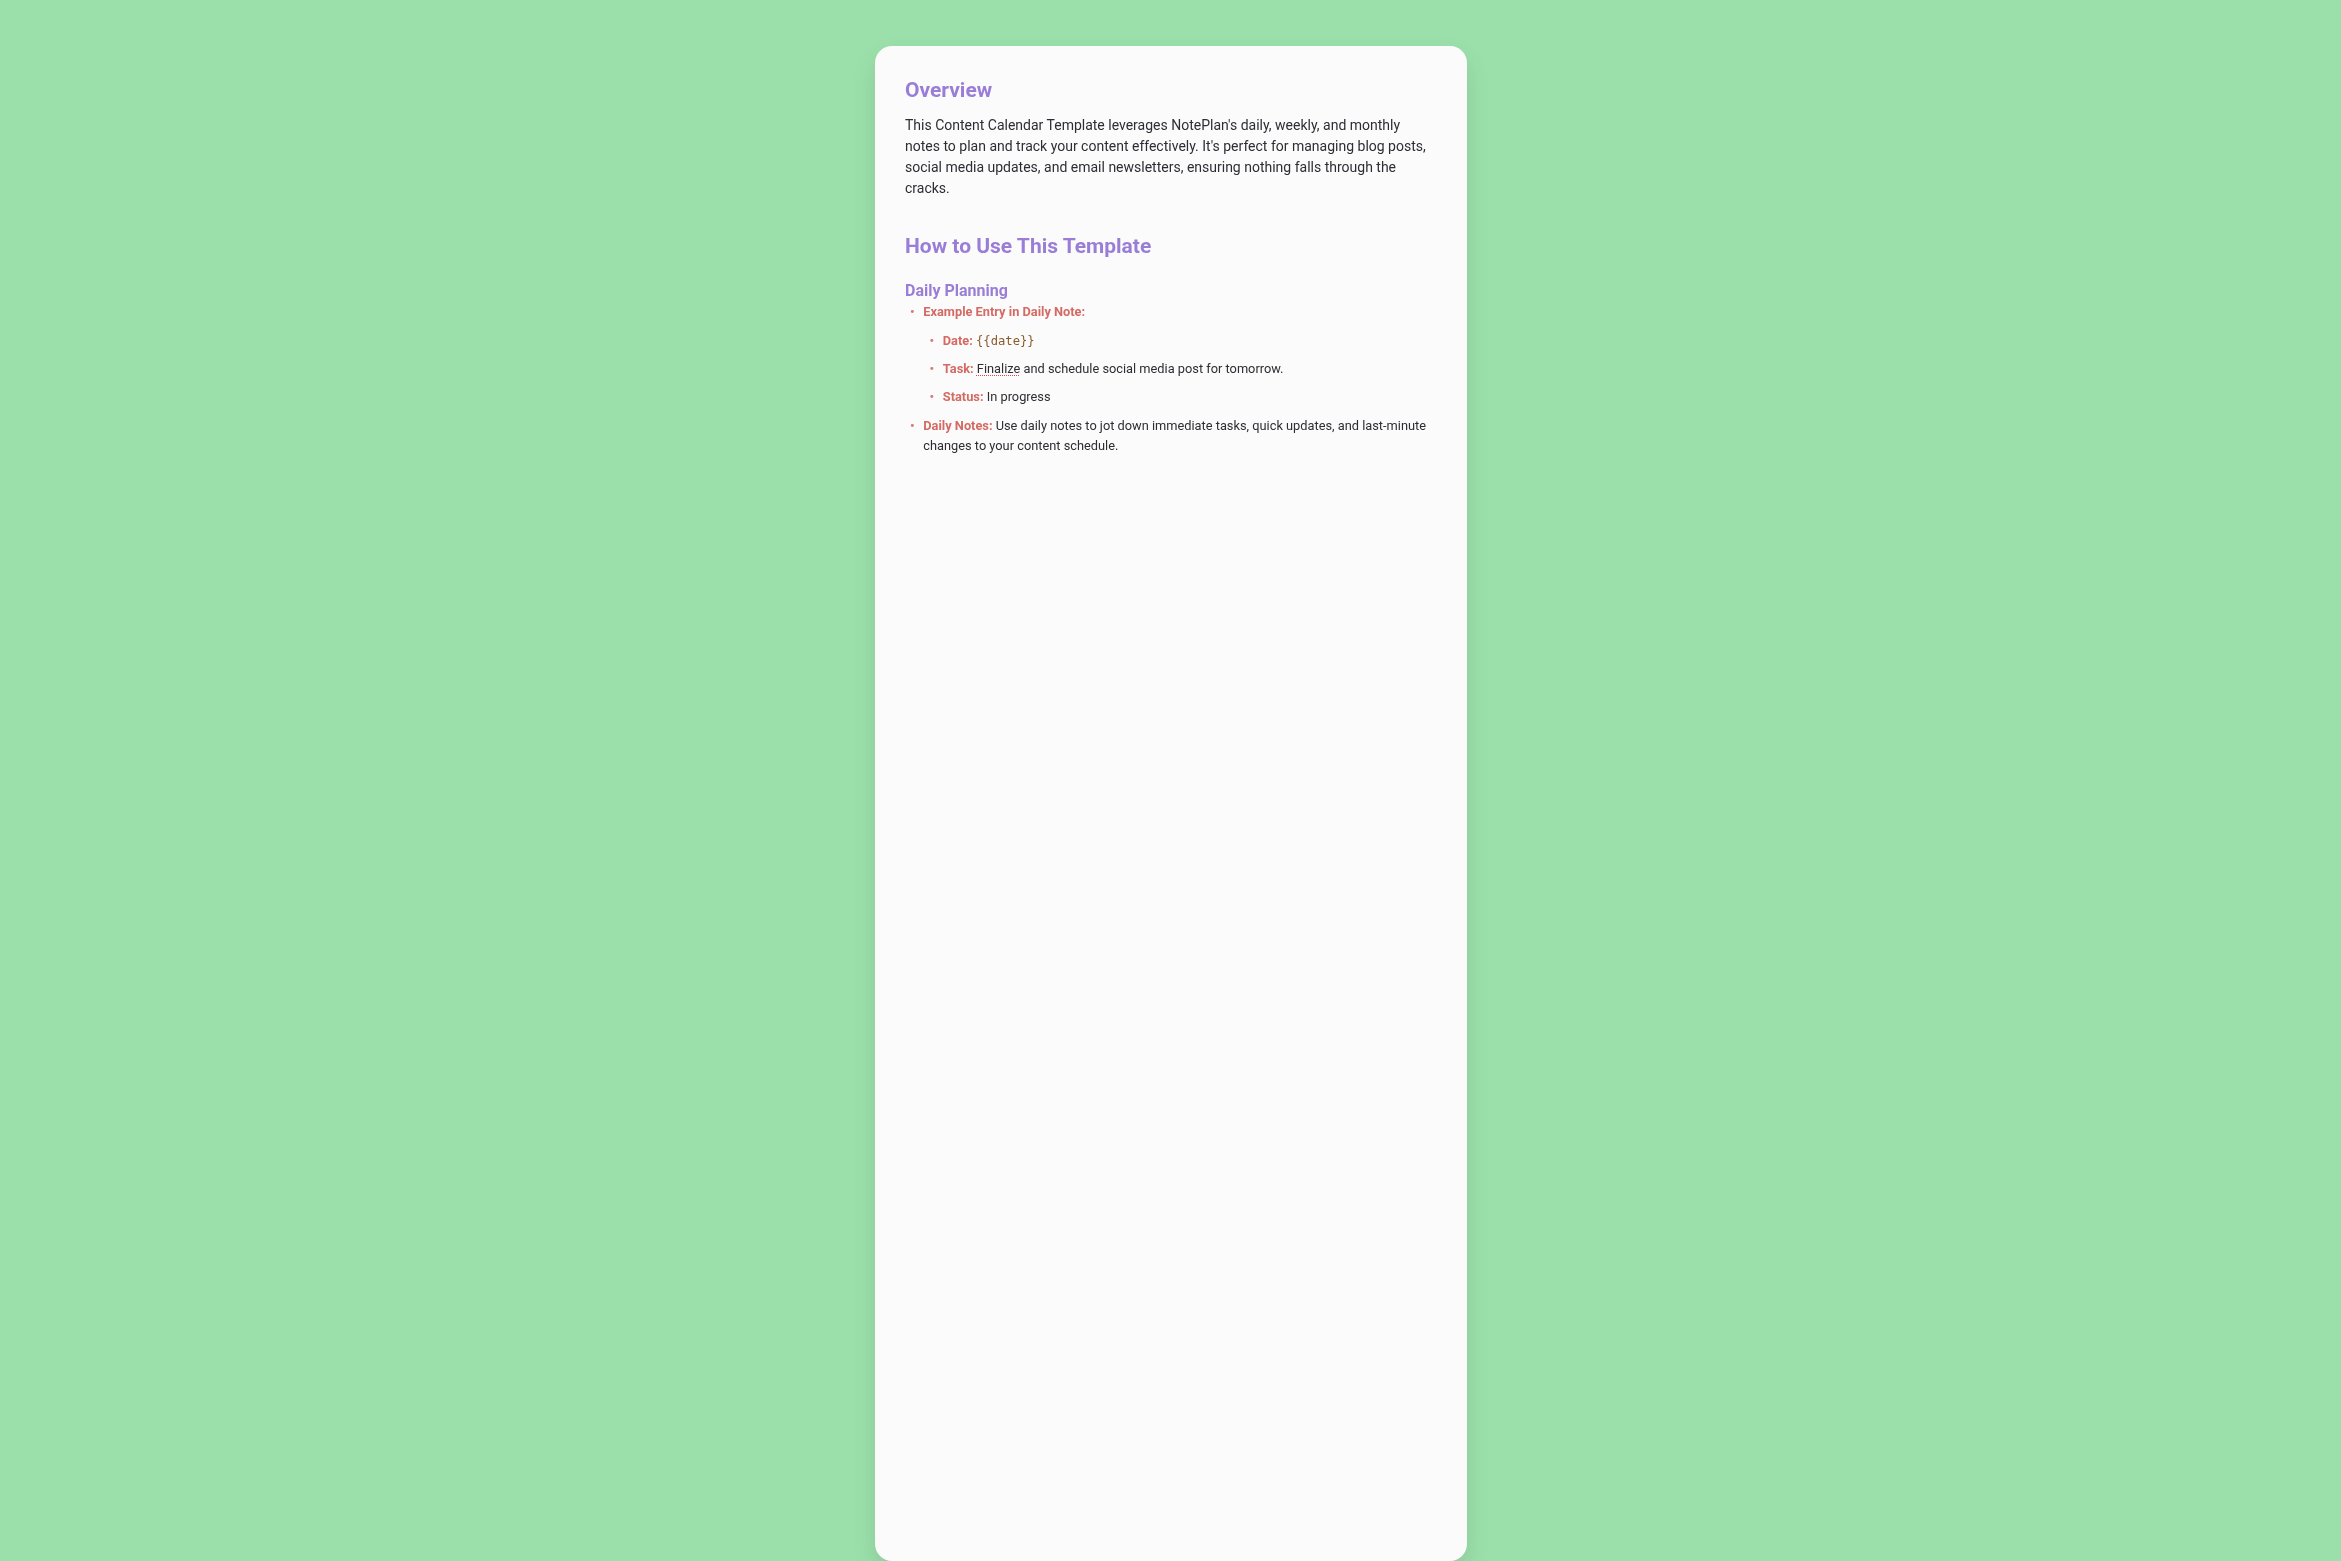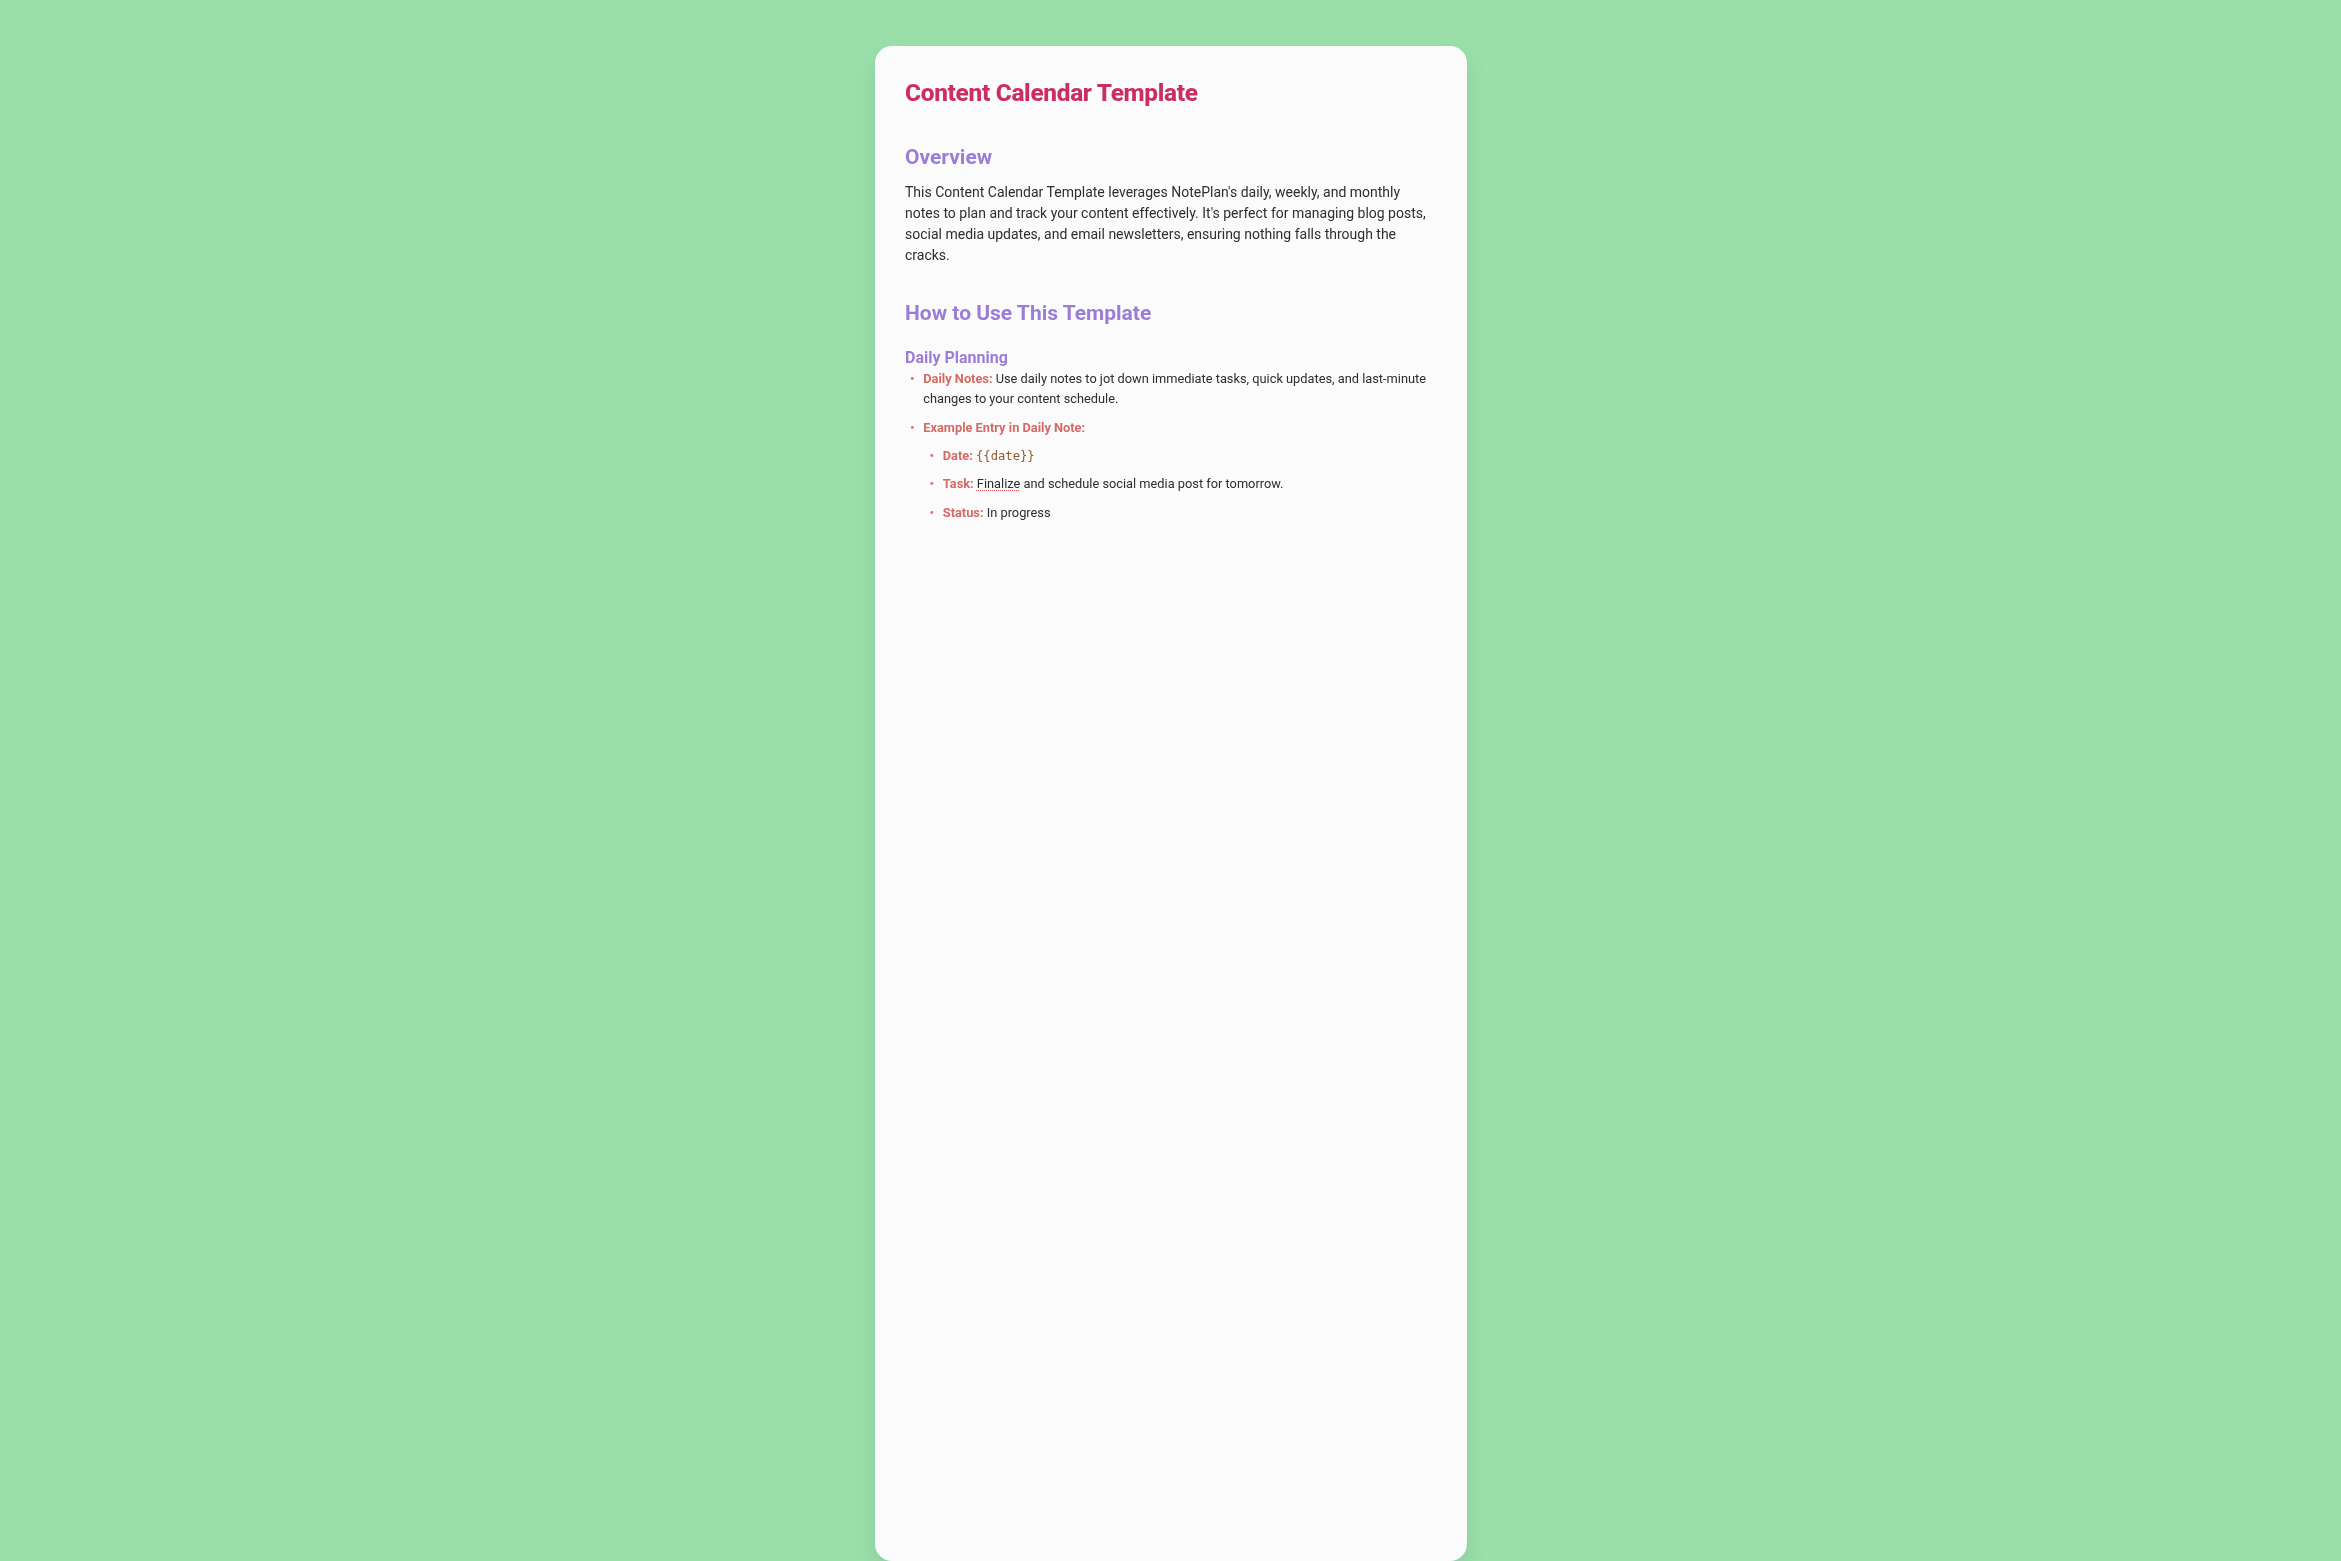--- a/index.html
+++ b/index.html
@@ -86,43 +86,42 @@
     text-decoration-color: #d94b4b;
     text-decoration-thickness: 1.2px;
     text-underline-offset: 2.4px;
   }
 </style>
 </head>
 <body>
 
 <div class="card">
 
-  <h1 class="title">Content Calendar Template</h1>
 
   <h2 class="section">Overview</h2>
   <p class="body">This Content Calendar Template leverages NotePlan's daily, weekly, and monthly notes to plan and track your content effectively. It's perfect for managing blog posts, social media updates, and email newsletters, ensuring nothing falls through the cracks.</p>
 
   <h2 class="section spaced">How to Use This Template</h2>
 
   <h3 class="subsection">Daily Planning</h3>
 
   <ul class="bullets">
-    <li>
-      <span class="label-strong">Daily Notes:</span><span> Use daily notes to jot down immediate tasks, quick updates, and last-minute changes to your content schedule.</span>
-    </li>
     <li>
       <span class="label-strong">Example Entry in Daily Note:</span>
       <ul class="bullets nested">
         <li>
           <span class="label-strong">Date: </span><span class="code">{{date}}</span>
         </li>
         <li>
           <span class="label-strong">Task: </span><span class="squiggle">Finalize</span><span> and schedule social media post for tomorrow.</span>
         </li>
         <li>
           <span class="label-strong">Status: </span><span>In progress</span>
         </li>
       </ul>
     </li>
+    <li>
+      <span class="label-strong">Daily Notes:</span><span> Use daily notes to jot down immediate tasks, quick updates, and last-minute changes to your content schedule.</span>
+    </li>
   </ul>
 
 </div>
 
 
 </body></html>

